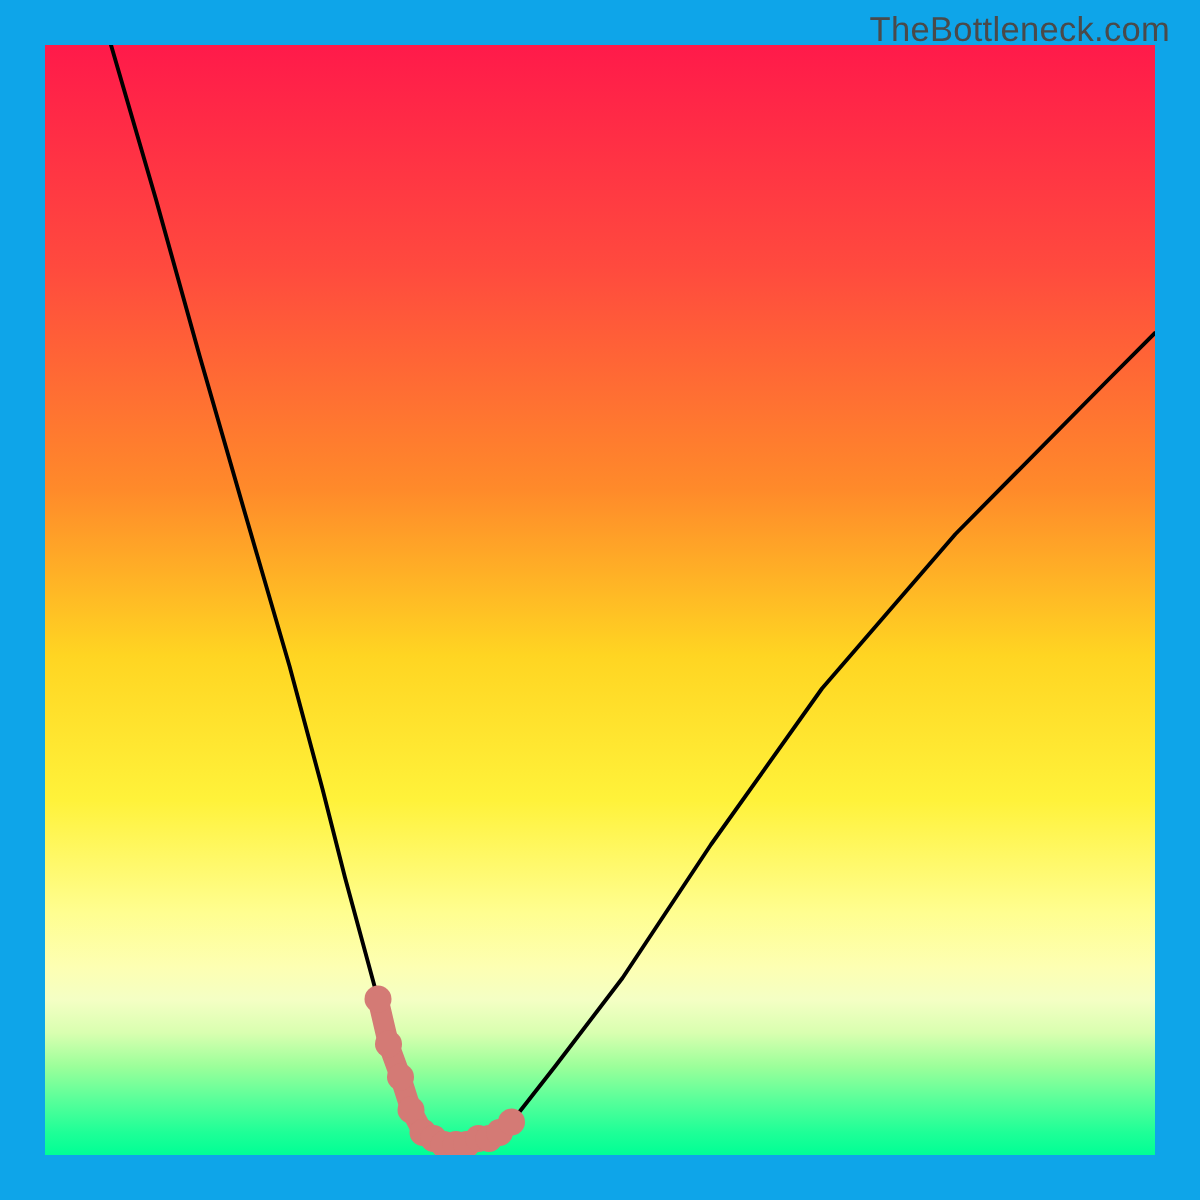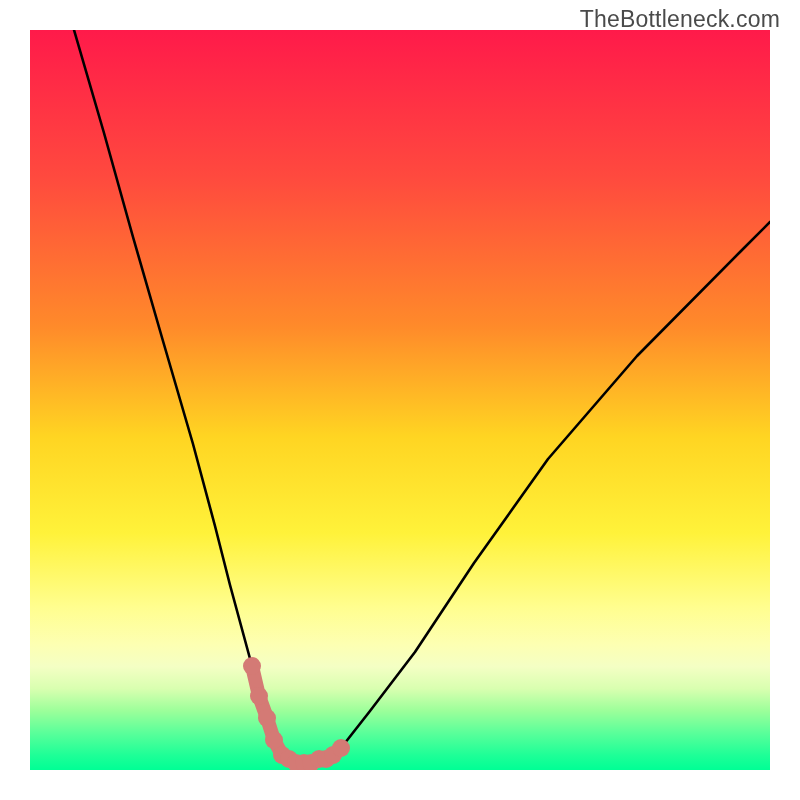--- a/index.html
+++ b/index.html
@@ -8,21 +8,21 @@
     width: 800px;
     height: 800px;
     overflow: hidden;
     background: #000;
     font-family: Arial, Helvetica, sans-serif;
   }
   .container {
     position: relative;
     width: 800px;
     height: 800px;
-    background: #ffffff;
+    background: #0ea5e9;
   }
   .plot-area {
     position: absolute;
     left: 30px;
     top: 30px;
     width: 740px;
     height: 740px;
     background: linear-gradient(
       to bottom,
       #ff1a4a 0%,

